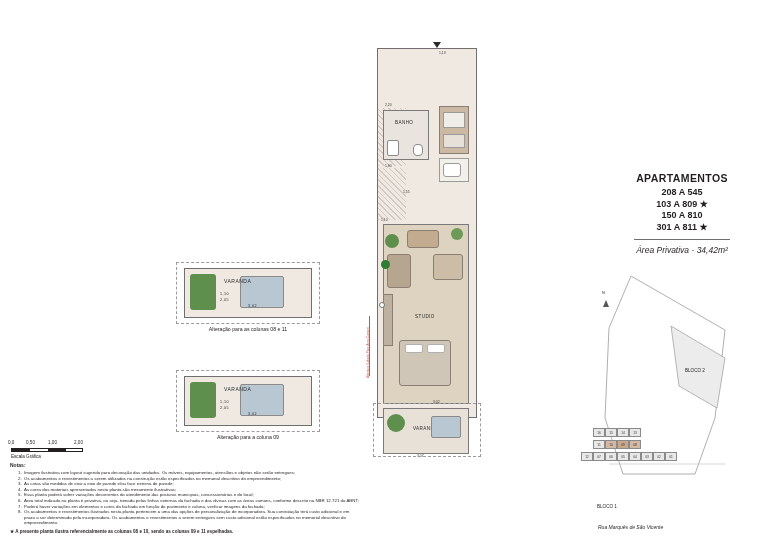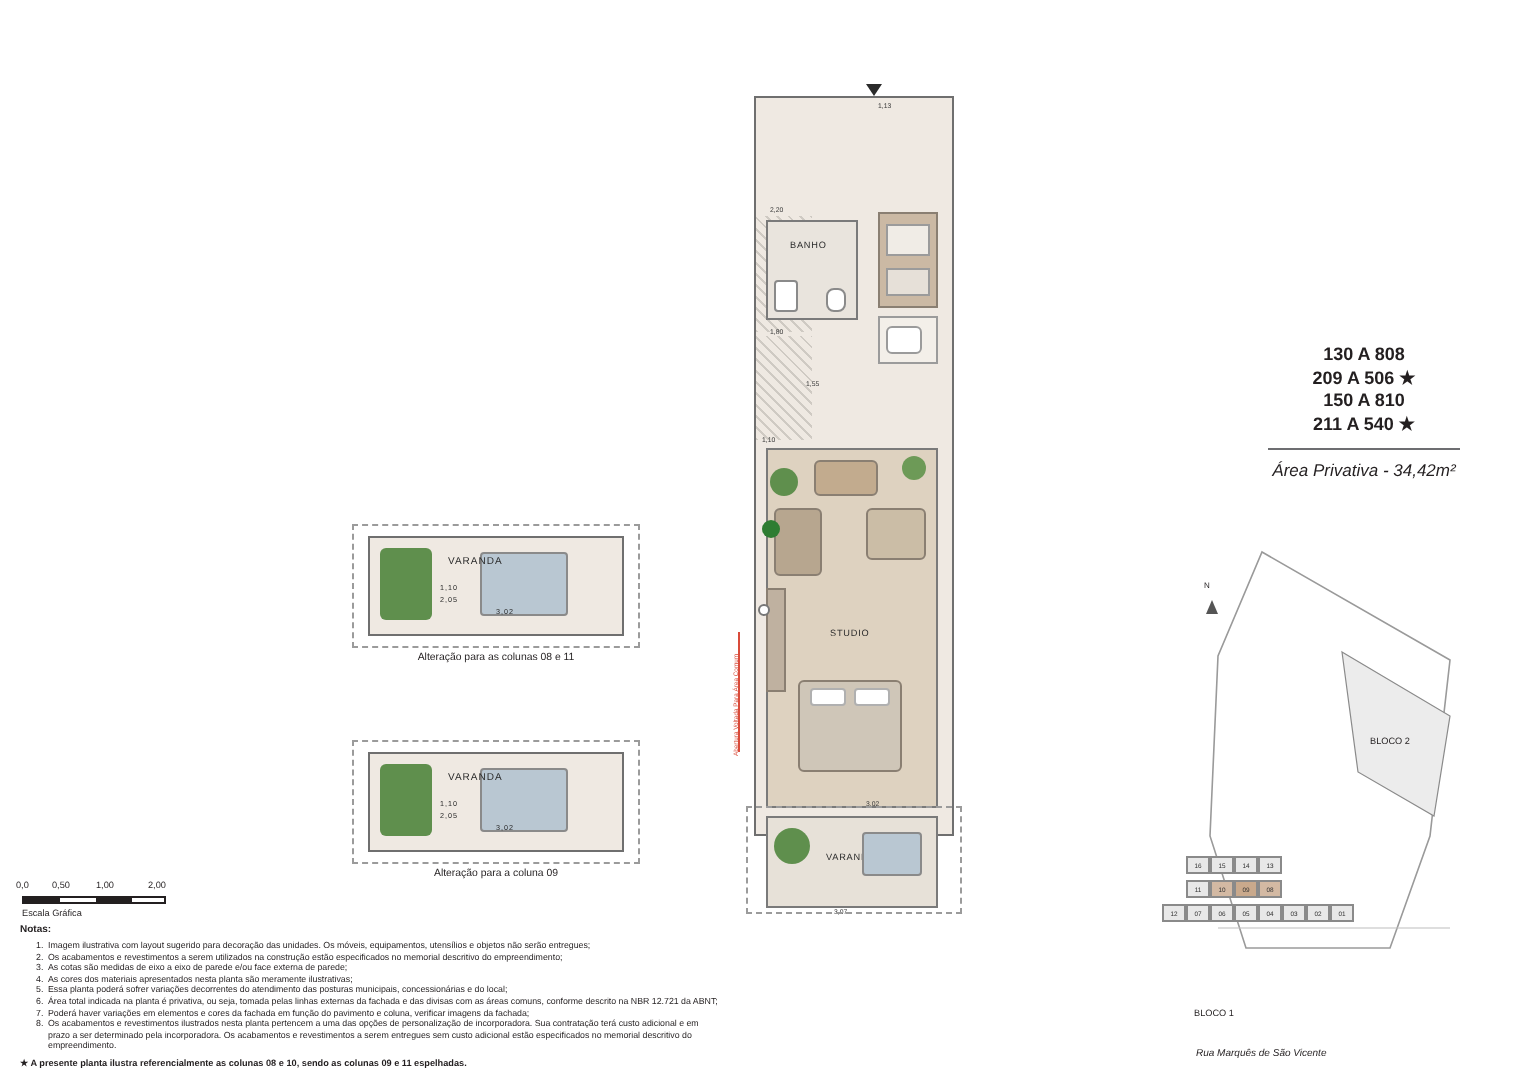--- a/index.html
+++ b/index.html
@@ -251,24 +251,25 @@
     transform-origin: 0 0;
     white-space: nowrap;
   }
 </style>
 </head>
 <body>
 
 <div id="page">
 
   <div class="apt-header">
-    <div class="apt-line">130 A 808</div>
-    <div class="apt-line">209 A 506 ★</div>
+    <div class="title">APARTAMENTOS</div>
+    <div class="apt-line">208 A 545</div>
+    <div class="apt-line">103 A 809 ★</div>
     <div class="apt-line">150 A 810</div>
-    <div class="apt-line">211 A 540 ★</div>
+    <div class="apt-line">301 A 811 ★</div>
     <div class="rule"></div>
     <div class="area">Área Privativa - 34,42m²</div>
   </div>
 
   <div class="plan">
     <div class="plan-outline"></div>
 
     <div style="position:absolute;left:56px;top:-6px;width:0;height:0;border-left:4px solid transparent;border-right:4px solid transparent;border-top:6px solid #2b2b2b;"></div>
     <div class="dim" style="left:62px;top:3px;">1,13</div>
 

